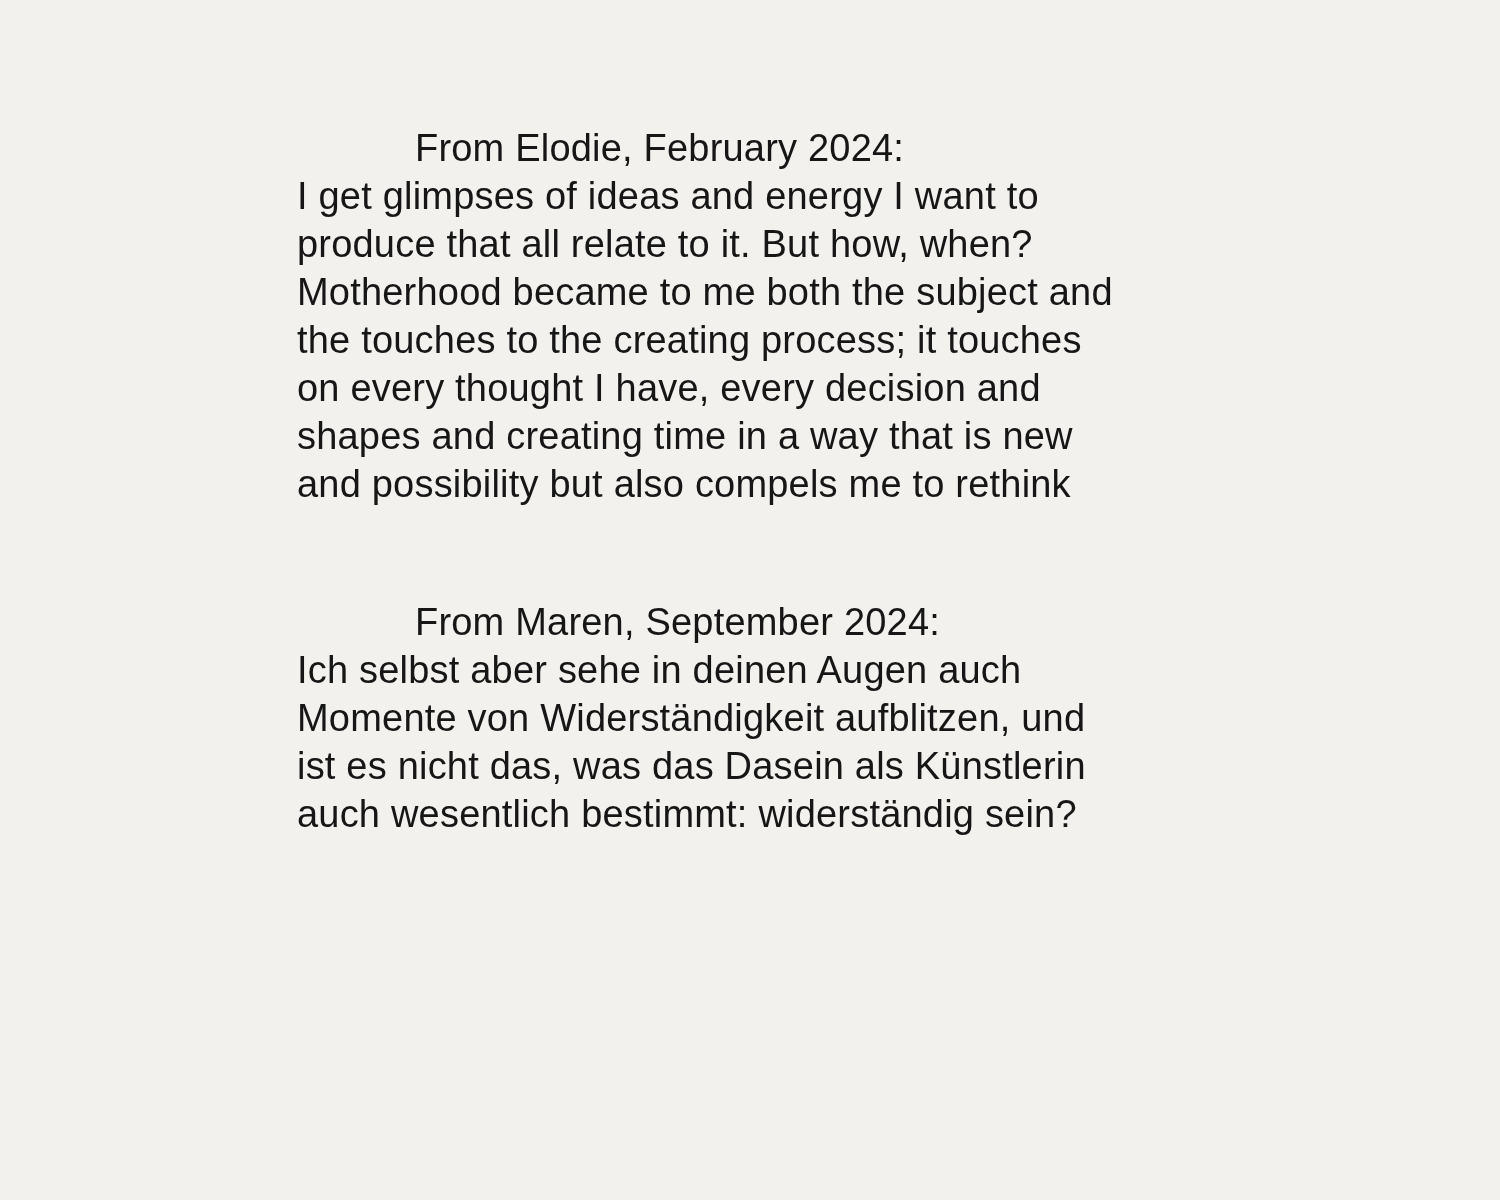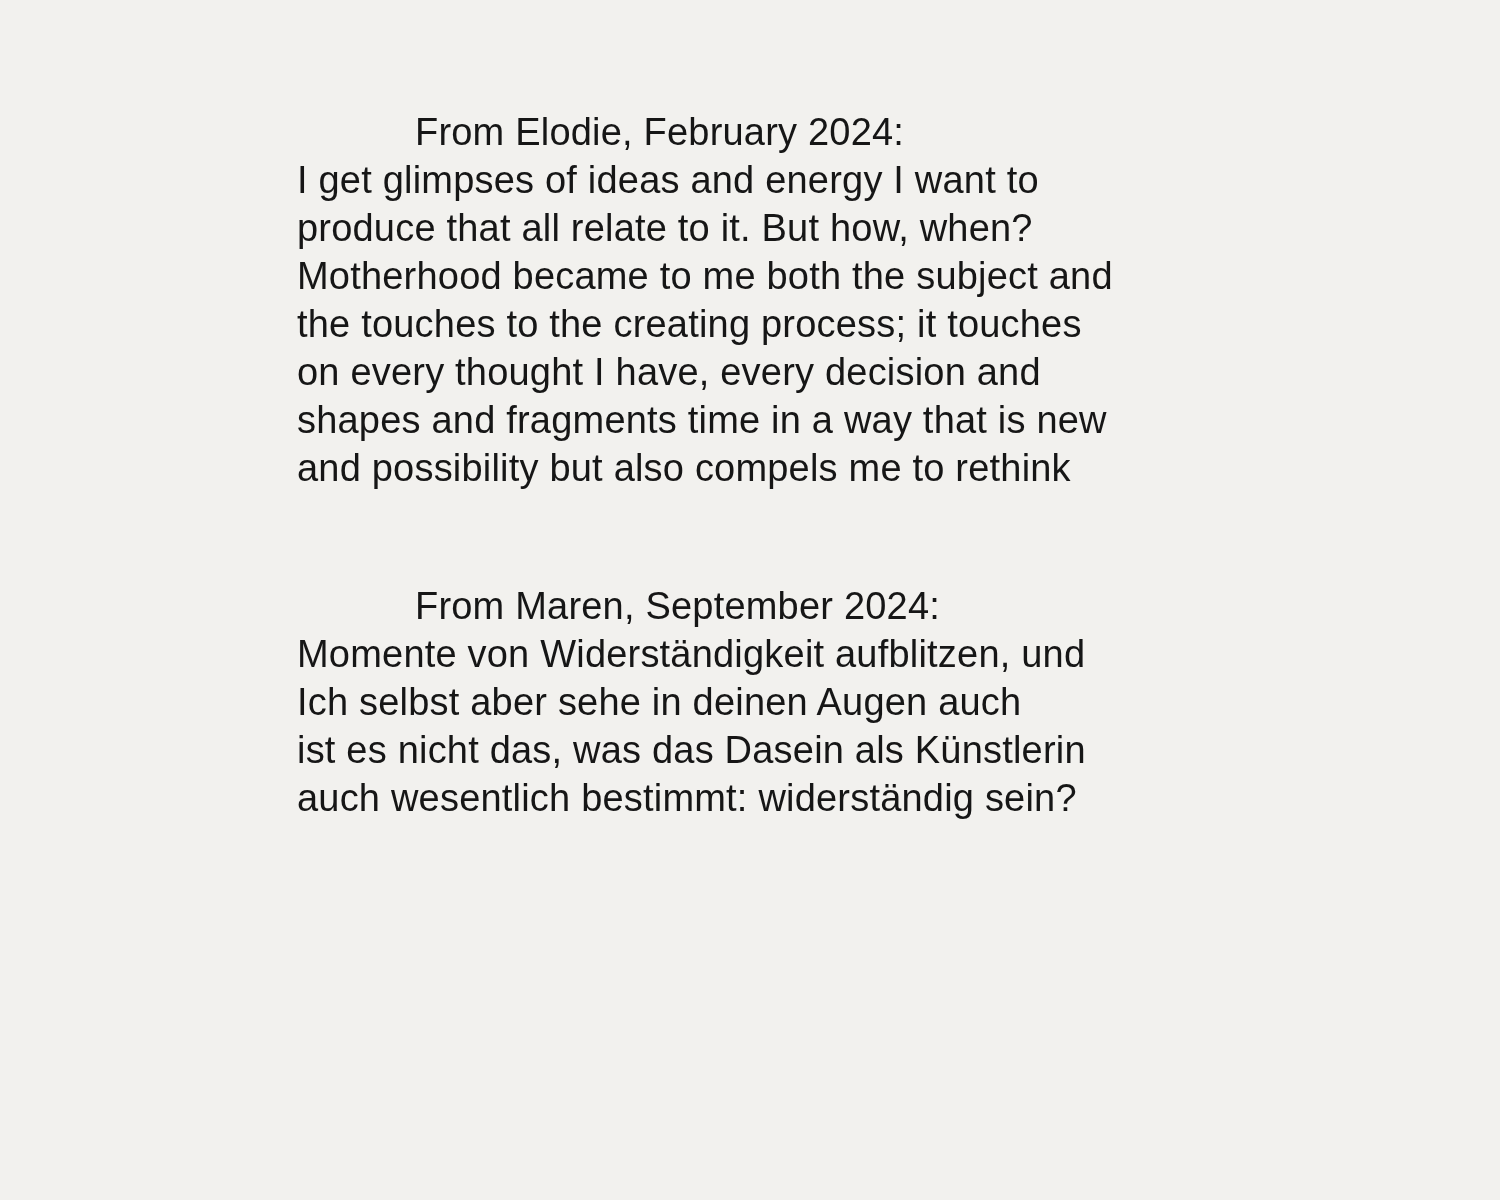--- a/index.html
+++ b/index.html
@@ -16,21 +16,21 @@
   }
   .page {
     position: relative;
     width: 1500px;
     height: 1200px;
     background: #f2f1ee;
   }
   .text-block {
     position: absolute;
     left: 297px;
-    top: 108px;
+    top: 124px;
     width: 980px;
     font-size: 38px;
     line-height: 48px;
     font-weight: 400;
     letter-spacing: 0.2px;
   }
   .section-heading {
     padding-left: 118px;
     white-space: nowrap;
   }
@@ -47,26 +47,26 @@
 <div class="page">
   <div class="text-block">
 
     <div class="section">
       <div class="section-heading">From Elodie, February 2024:</div>
       <div class="text-line">I get glimpses of ideas and energy I want to</div>
       <div class="text-line">produce that all relate to it. But how, when?</div>
       <div class="text-line">Motherhood became to me both the subject and</div>
       <div class="text-line">the touches to the creating process; it touches</div>
       <div class="text-line">on every thought I have, every decision and</div>
-      <div class="text-line">shapes and fragments time in a way that is new</div>
+      <div class="text-line">shapes and creating time in a way that is new</div>
       <div class="text-line">and possibility but also compels me to rethink</div>
     </div>
 
     <div class="section">
       <div class="section-heading">From Maren, September 2024:</div>
+      <div class="text-line">Ich selbst aber sehe in deinen Augen auch</div>
       <div class="text-line">Momente von Widerständigkeit aufblitzen, und</div>
-      <div class="text-line">Ich selbst aber sehe in deinen Augen auch</div>
       <div class="text-line">ist es nicht das, was das Dasein als Künstlerin</div>
       <div class="text-line">auch wesentlich bestimmt: widerständig sein?</div>
     </div>
 
   </div>
 </div>
 
 </body></html>

